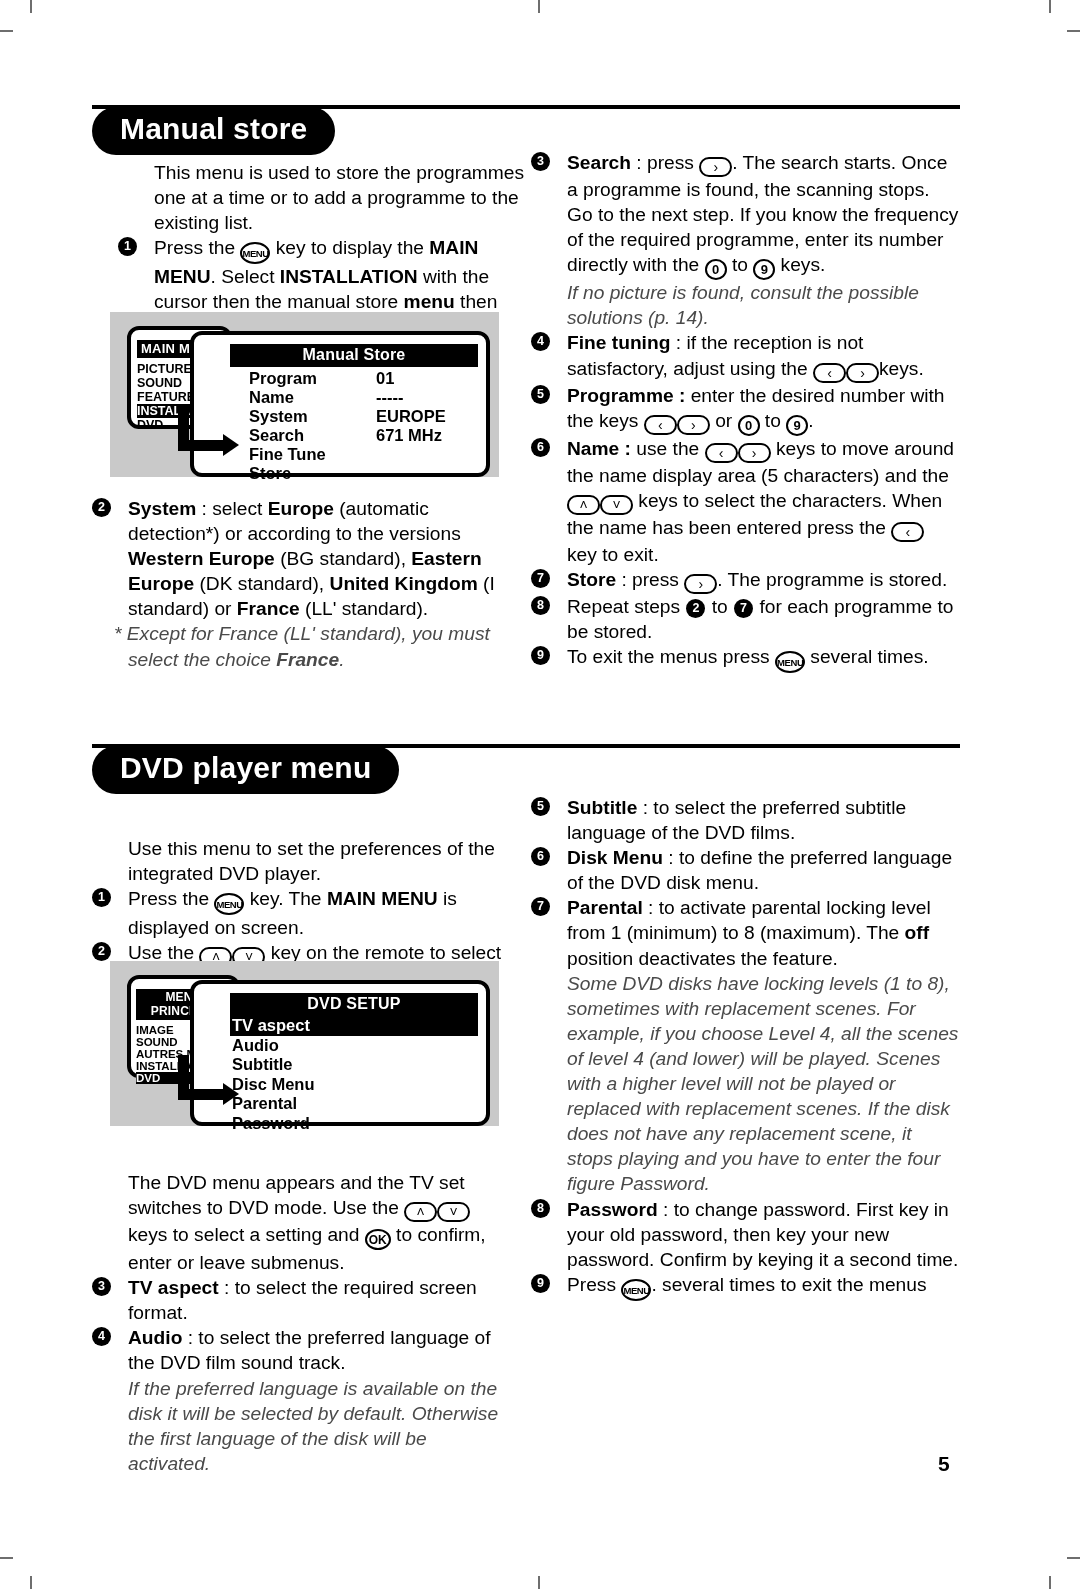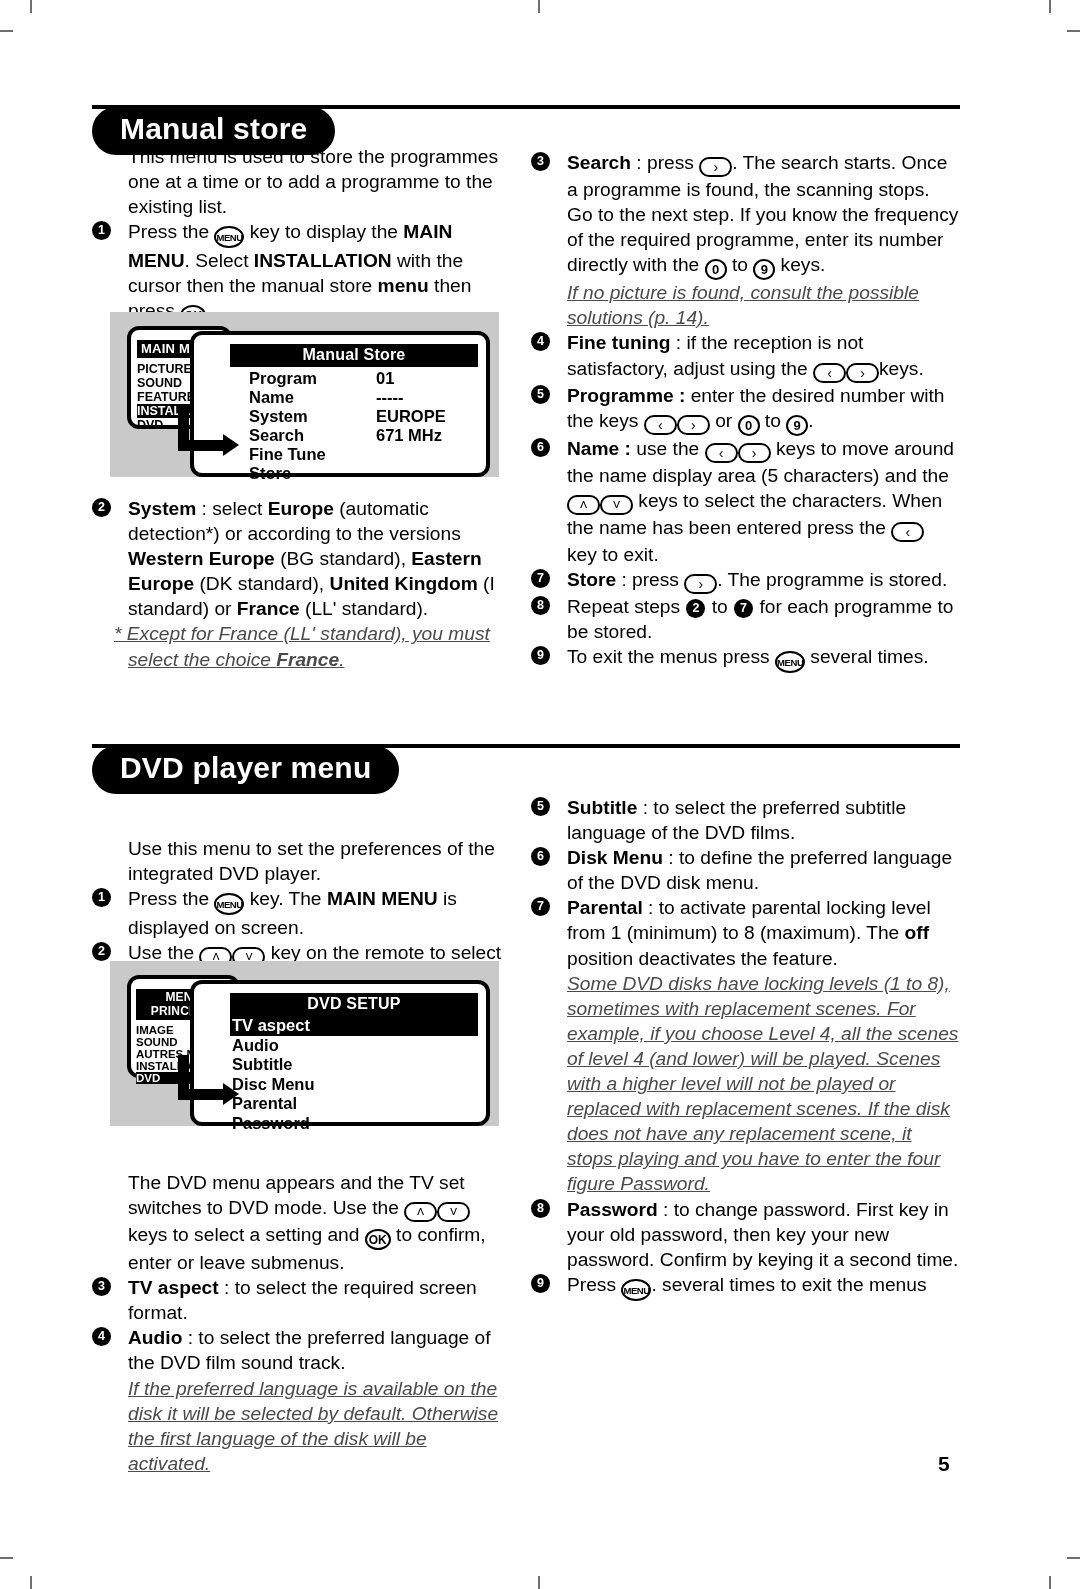--- a/index.html
+++ b/index.html
@@ -82,21 +82,20 @@
   p.hang > .bullet {
     position: absolute;
     left: 0;
     top: 2px;
   }
   p.note {
     margin: 0;
     padding: 0 0 0 36px;
     font-style: italic;
     color: #4a4a4a;
-    text-decoration: underline;
   }
   p.note.star {
     padding-left: 36px;
     text-indent: -14px;
   }
   b { font-weight: bold; }
 
   
   .numdot {
     display: inline-block;
@@ -250,21 +249,21 @@
   <div class="crop crop-v" style="left:30px;  top:1576px;"></div>
   <div class="crop crop-h" style="left:0;     top:1557px;"></div>
   <div class="crop crop-v" style="left:1049px;top:1576px;"></div>
   <div class="crop crop-h" style="left:1067px;top:1557px;"></div>
 
   <div class="section" style="top:105px;">
     <div class="sec-rule"></div>
     <div class="sec-pill">Manual store</div>
   </div>
 
-  <div class="col col-left" style="top:144px;">
+  <div class="col col-left" style="top:160px;margin-left:26px;">
     <p class="para">This menu is used to store the programmes one at a time or to add a programme to the existing list.</p>
     <p class="hang" style="margin-top:0px;">
       <span class="bullet numdot">1</span>
       <span>Press the <span class="key key-menu">MENU</span> key to display the <b>MAIN MENU</b>. Select <b>INSTALLATION</b> with the cursor then the manual store <b>menu</b> then press <span class="key key-ok">OK</span>.</span>
     </p>
   </div>
 
   <div class="osd" style="left:110px; top:312px; width:389px; height:165px;">
     <div class="osd-main" style="left:17px; top:14px; width:105px; height:103px;">
       <div class="osd-title" style="margin:10px 6px 4px 6px; padding:1px 0 2px 0;">MAIN MENU</div>

